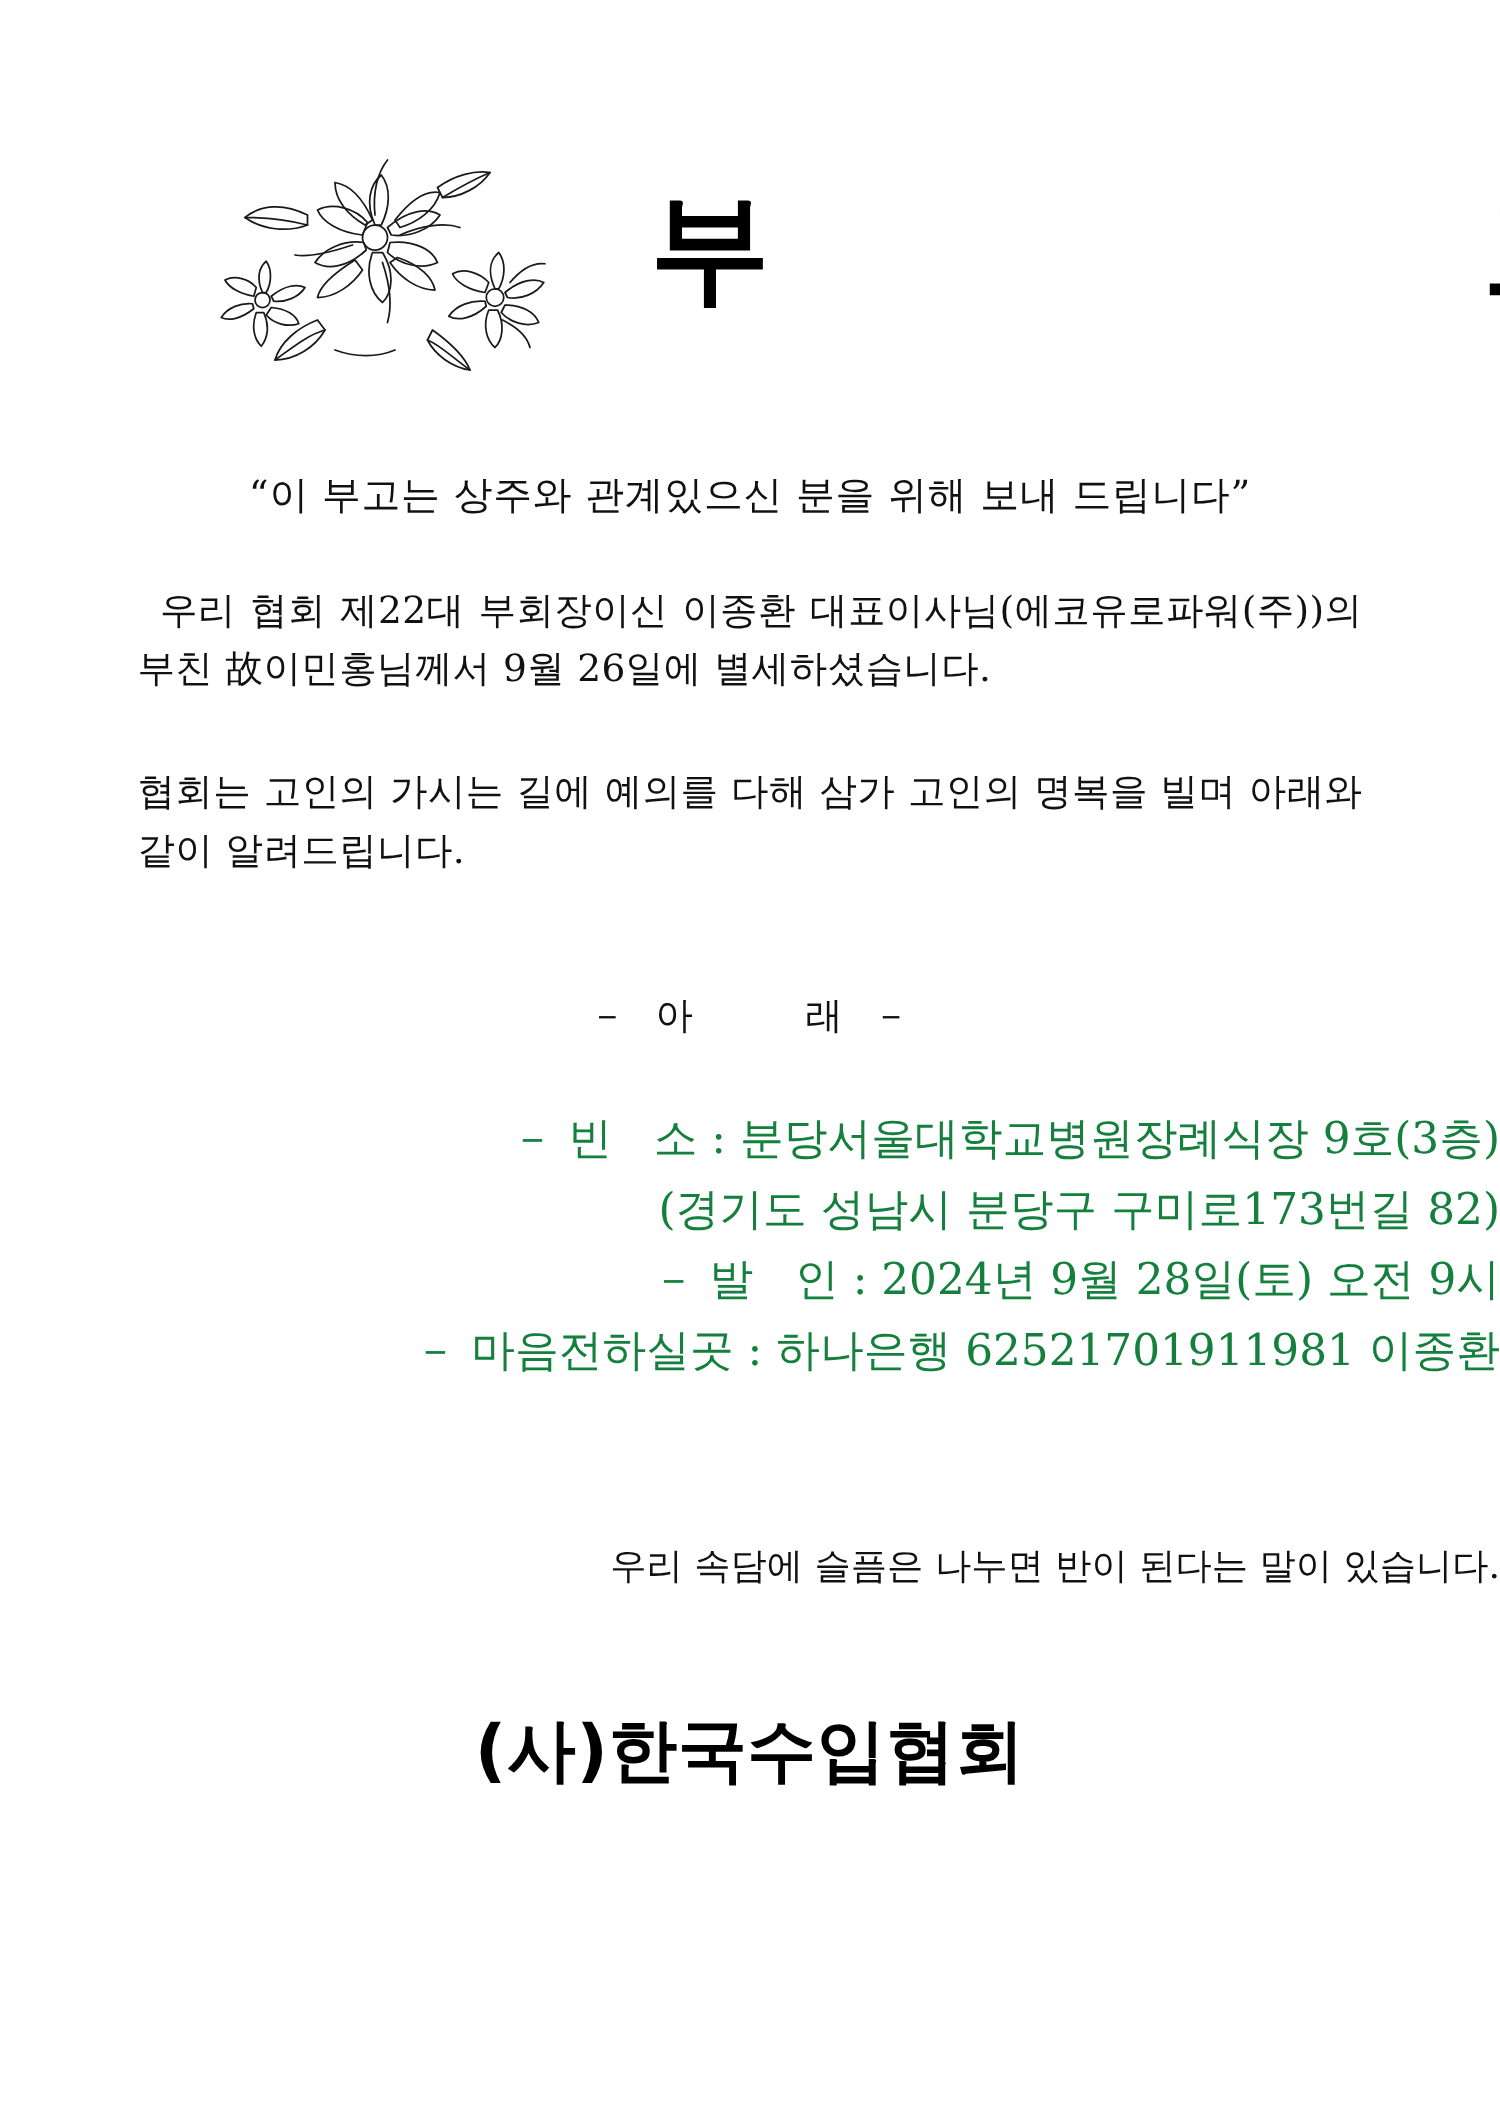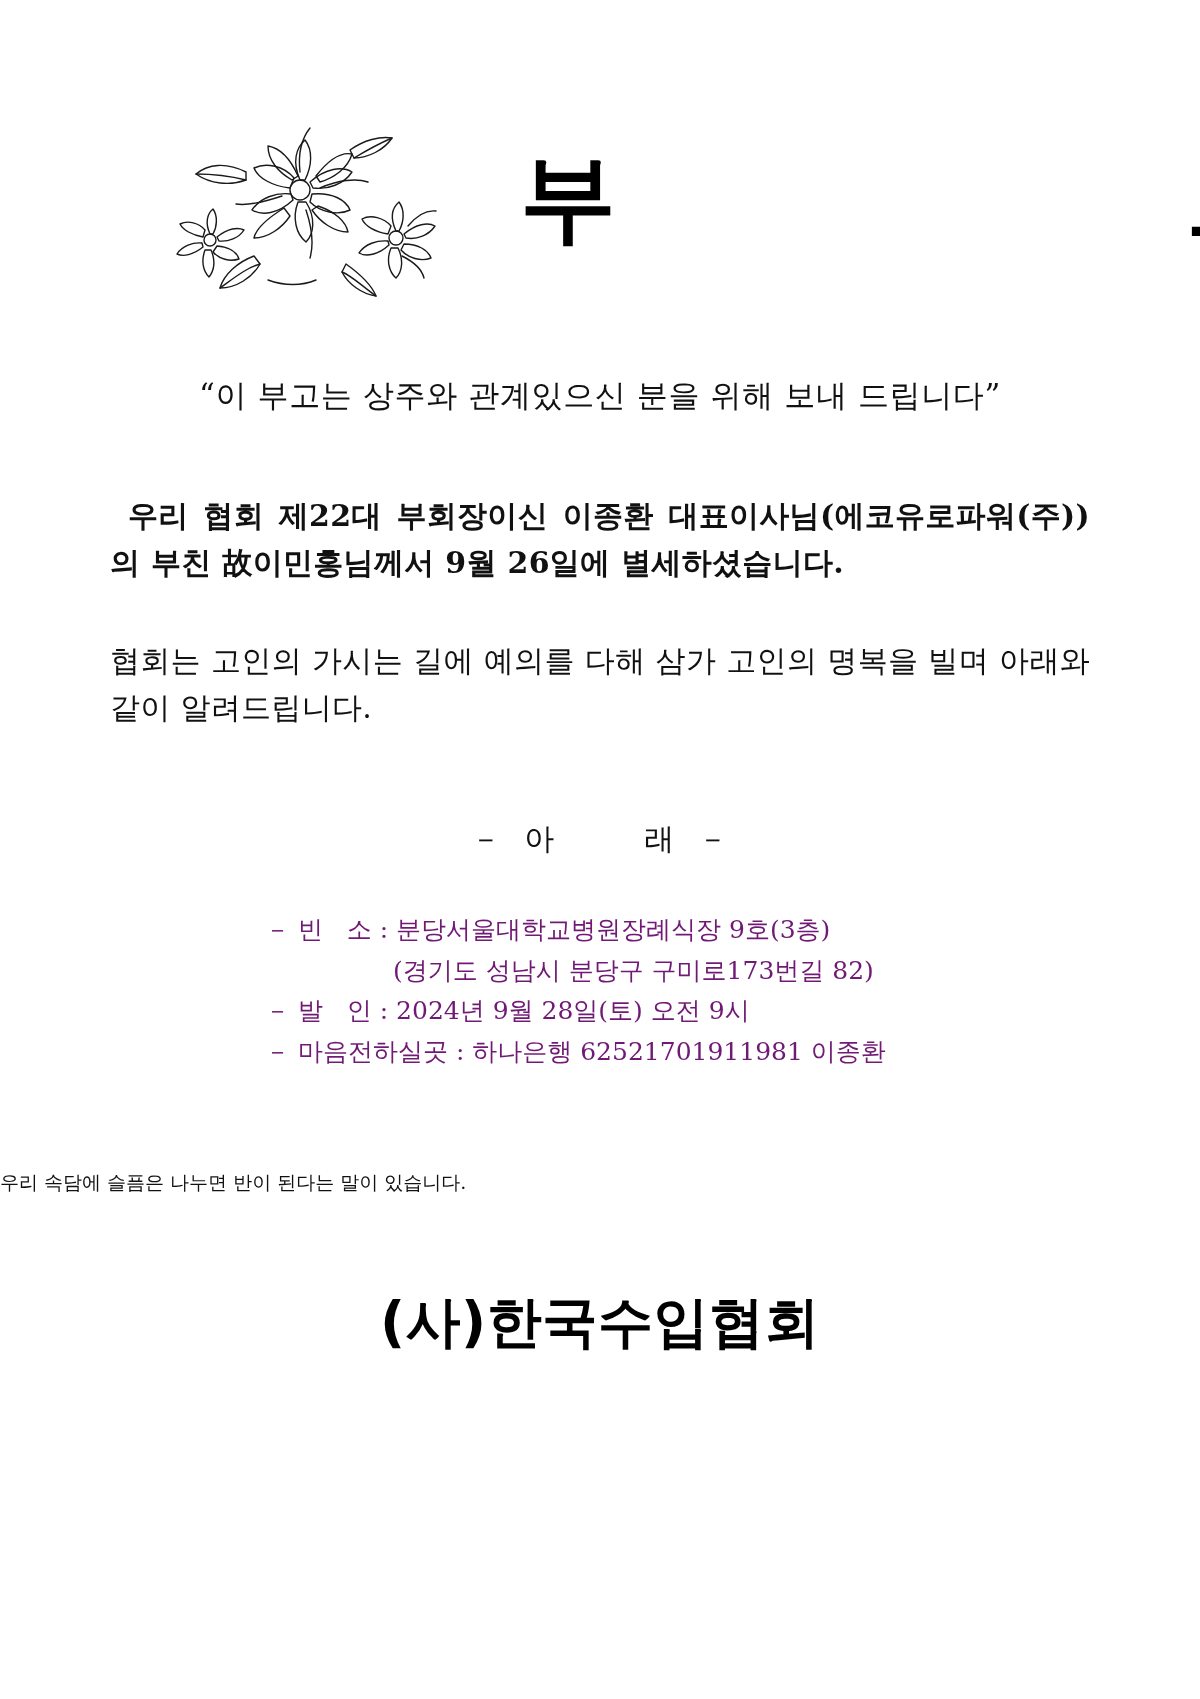--- a/index.html
+++ b/index.html
@@ -62,58 +62,58 @@
   .para {
     margin: 0 110px;
     font-size: 30px;
     line-height: 1.55;
     letter-spacing: 0.01em;
     color: #111;
     text-align: justify;
   }
 
   .para.first {
-    margin-top: 76px;
+    margin-top: 49px;
     text-indent: 18px;
-    font-weight: bold;
   }
 
   .para.second {
     margin-top: 52px;
   }
 
   .arae {
     text-align: center;
     font-size: 30px;
     margin-top: 88px;
     letter-spacing: 0.05em;
     white-space: pre;
     color: #111;
   }
 
   
   .details {
     margin: 50px 0 0 265px;
-    font-size: 25px;
+    font-size: 35px;
     line-height: 1.62;
-    color: #701a75;
+    color: #15803d;
+    text-align: right;
   }
   .details .row {
     white-space: pre;
   }
   .details .sub {
     white-space: pre;
     padding-left: 128px;
   }
 
   
   .closing {
-    margin-top: 95px;
-    text-align: left;
-    font-size: 19px;
+    margin-top: 119px;
+    text-align: right;
+    font-size: 29px;
     line-height: 1.62;
     color: #111;
   }
 
   
   .org {
     margin-top: 88px;
     text-align: center;
     font-size: 55px;
     font-weight: 700;

